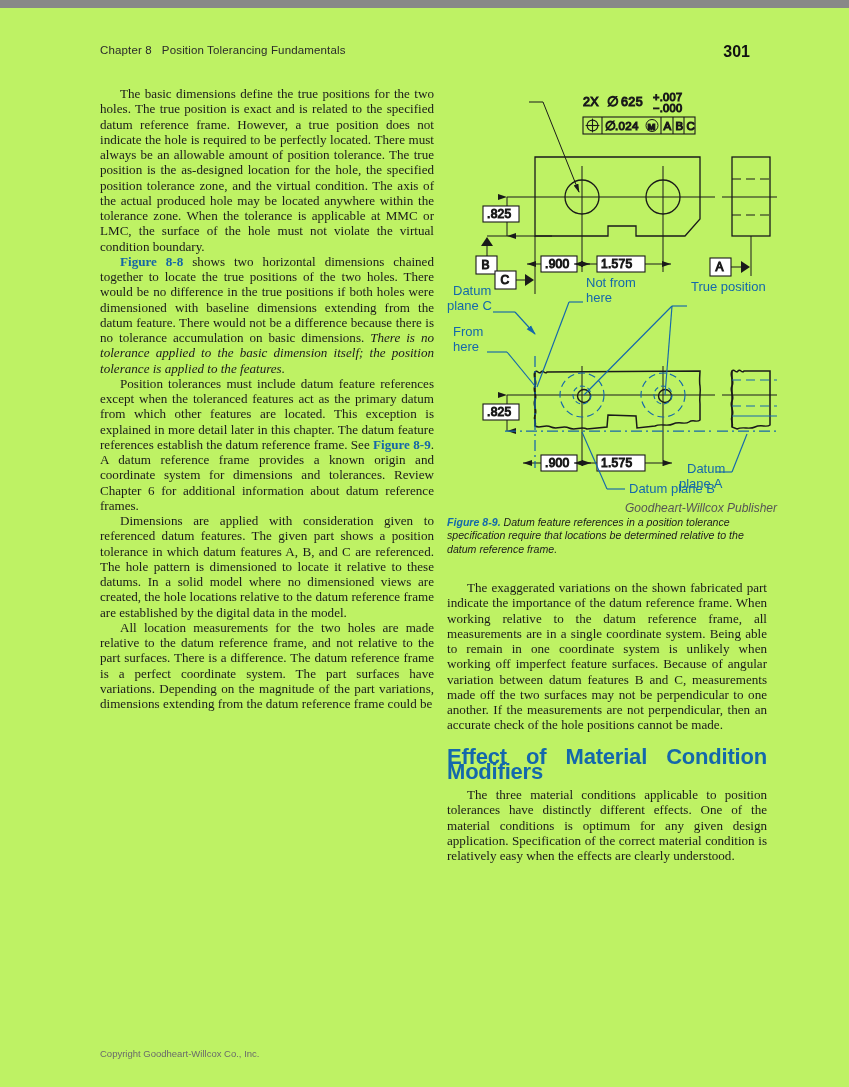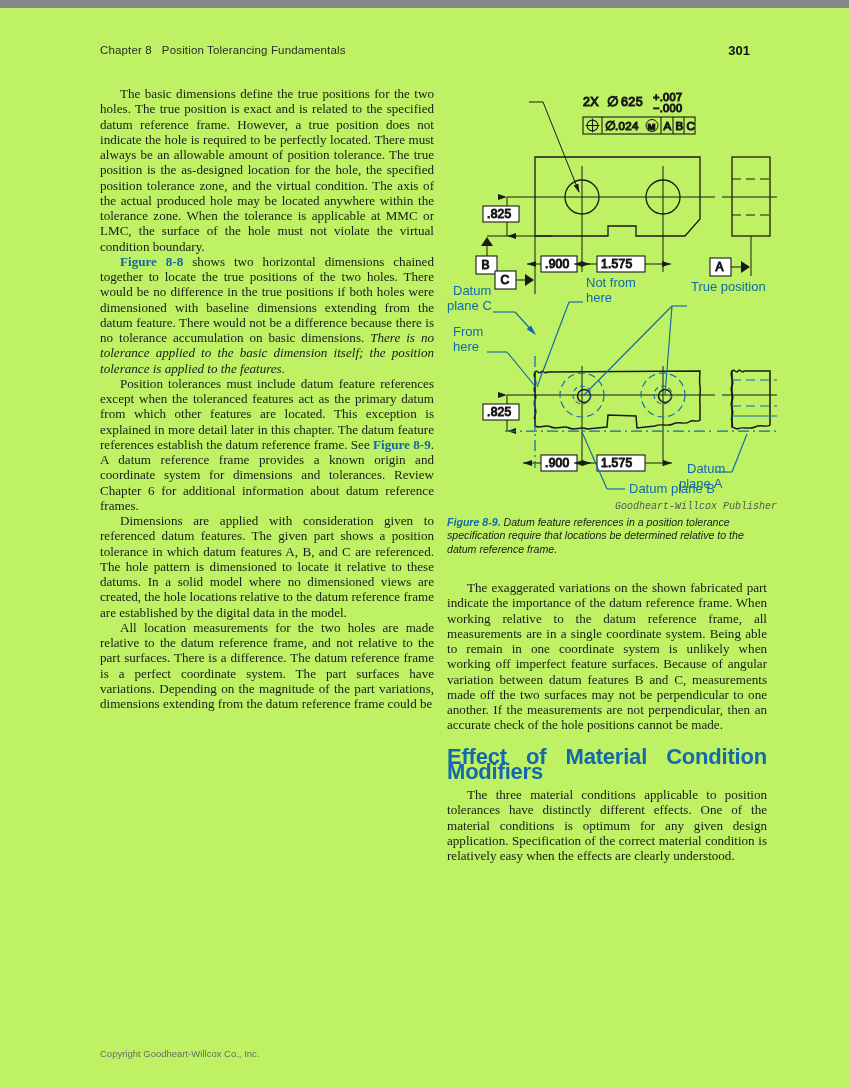--- a/index.html
+++ b/index.html
@@ -16,21 +16,21 @@
   
   .runhead{
     position:absolute;left:100px;top:36px;width:650px;
     font-family:"Liberation Sans", sans-serif;
     font-size:11.5px;letter-spacing:.15px;color:#2b2b2b;
   }
   .runhead .chap{margin-right:10px;}
   .folio{
     position:absolute;right:99px;top:35px;
     font-family:"Liberation Sans", sans-serif;
-    font-size:13px;font-weight:bold;color:#111;
+    font-size:16px;font-weight:bold;color:#111;
   }
 
   
   .col{
     position:absolute;top:78px;width:334px;
     font-size:13.1px;line-height:15.25px;
     text-align:justify;
     -webkit-hyphens:none;hyphens:none;
   }
   .col.left{left:100px;}
@@ -54,22 +54,22 @@
     color:#1468ab;
     margin:16px 0 8px 0;
     letter-spacing:-.2px;
   }
 
   
   .figwrap{position:absolute;left:447px;top:76px;width:330px;}
   .credit{
     position:absolute;left:447px;top:493px;width:330px;
     text-align:right;
-    font-family:Liberation Mono, monospace;
-    font-size:10px;font-style:italic;color:#555;
+    font-family:Liberation Sans, sans-serif;
+    font-size:12px;font-style:italic;color:#555;
   }
   .caption{
     position:absolute;left:447px;top:508px;width:322px;
     font-family:"Liberation Sans", sans-serif;
     font-size:10.6px;line-height:13.4px;color:#1a1a1a;font-style:italic;
   }
   .caption .fnum{color:#1468ab;font-weight:bold;}
 
   
   .footer{

